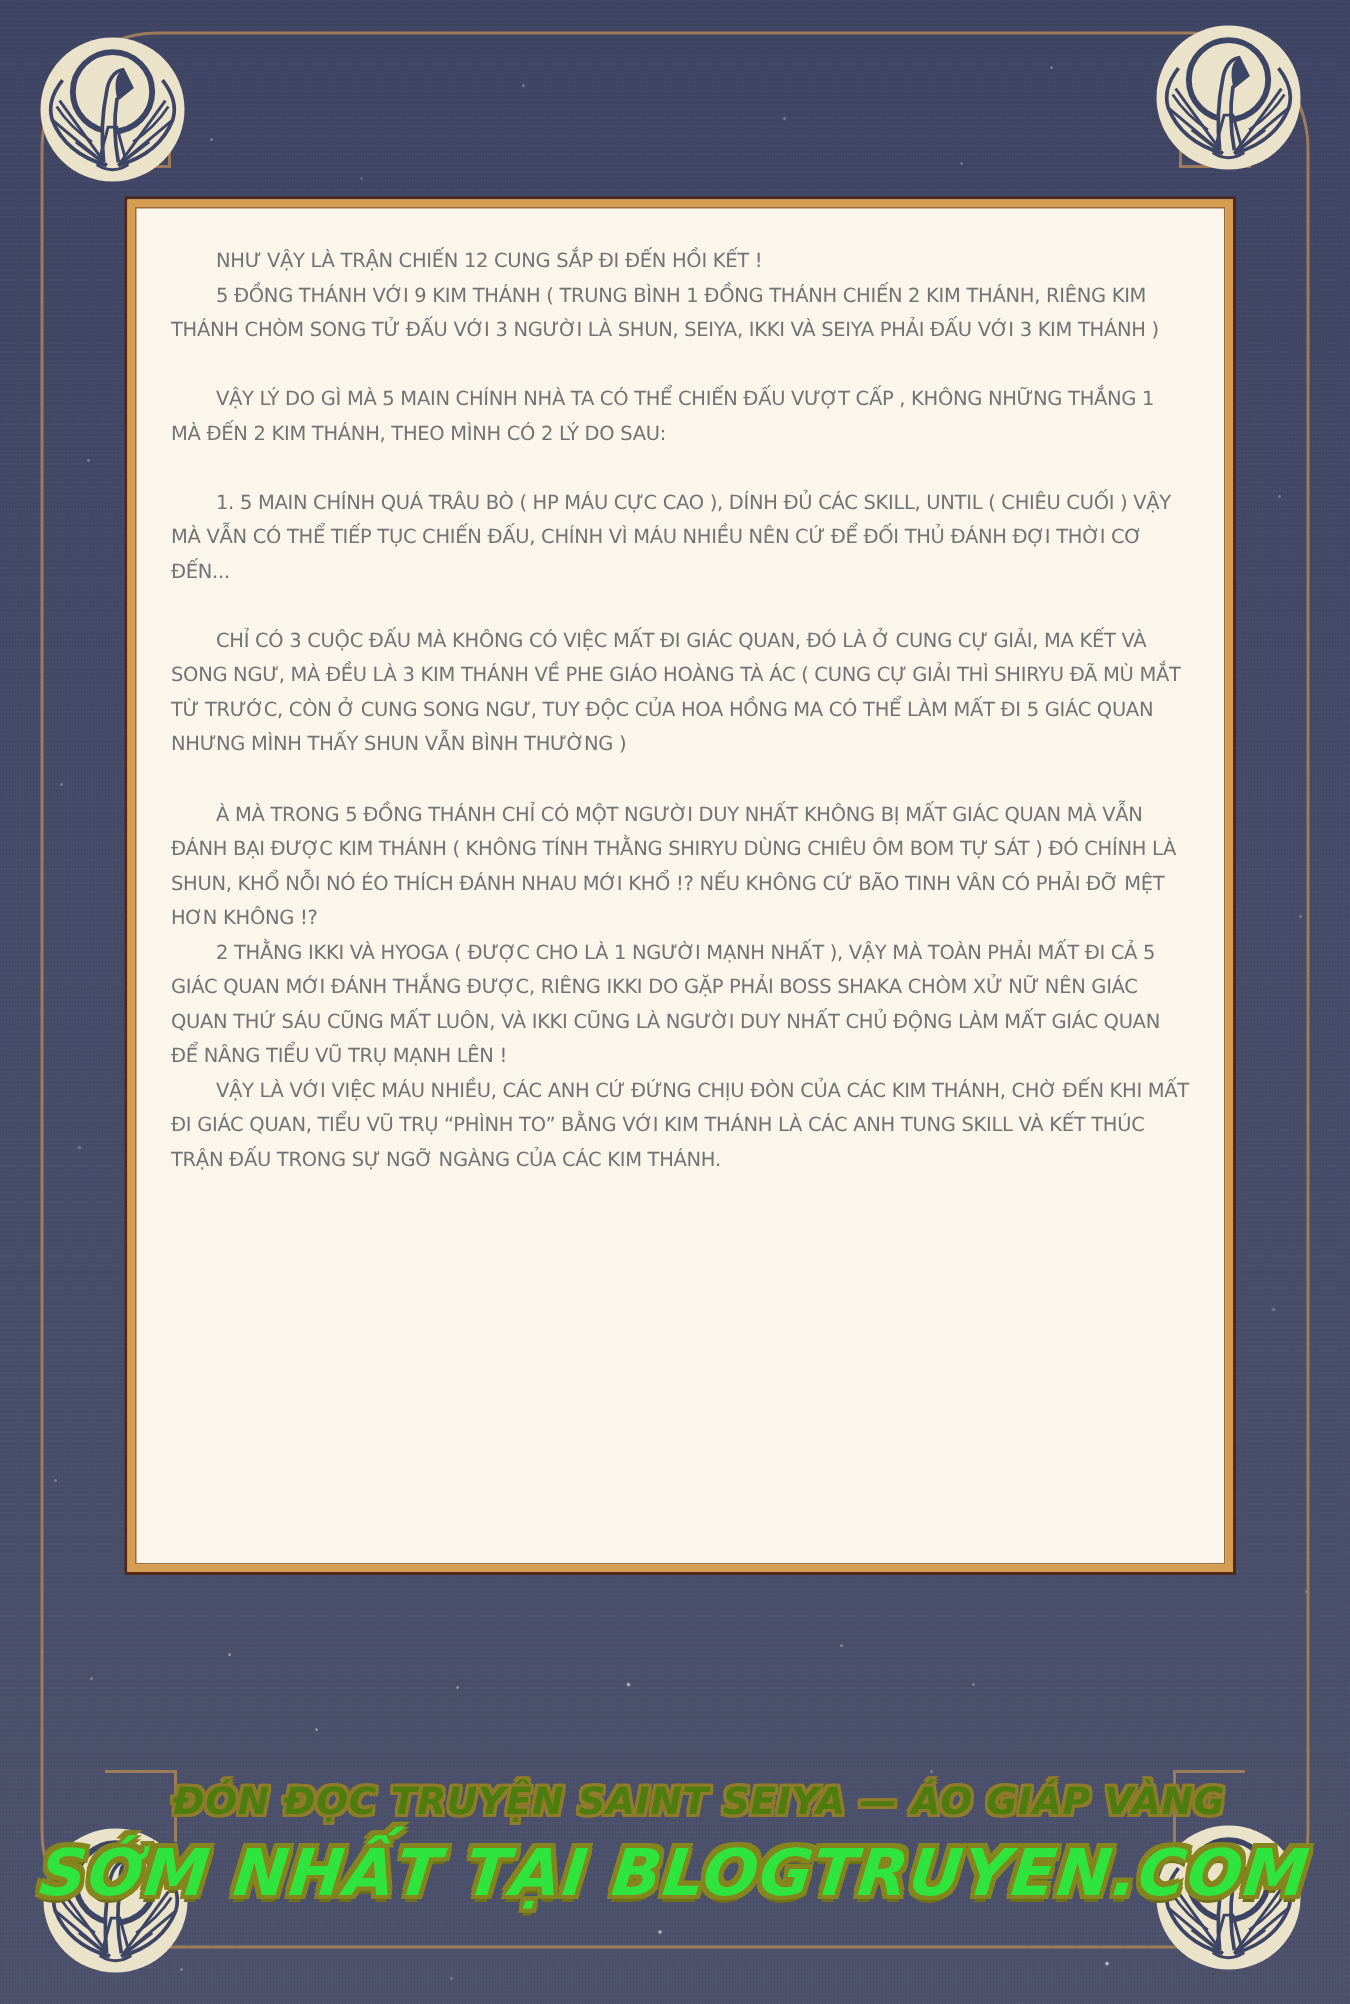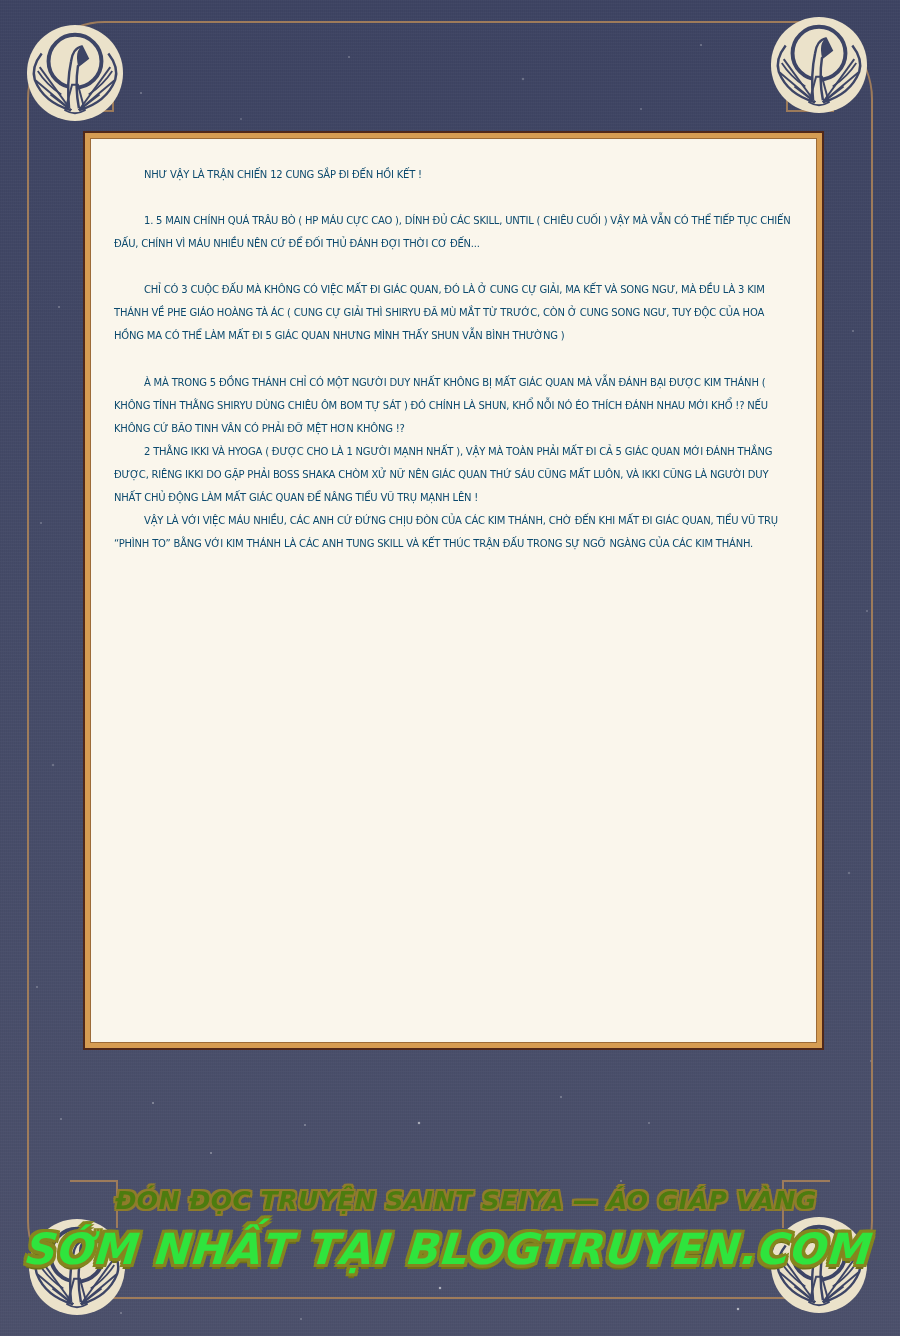--- a/index.html
+++ b/index.html
@@ -49,22 +49,22 @@
   
   .note-box{
     position:absolute;left:85px;top:133px;width:737px;height:915px;
     box-sizing:border-box;background:#faf6ec;
     border:5px solid #d69c52;
     box-shadow:0 0 0 2px #50281a, inset 0 0 0 1px #9c6b38;
     padding:25px 24px 20px 24px;overflow:hidden;
   }
   .note-box p{
     margin:0;text-indent:30px;
-    font-size:10px;line-height:23px;letter-spacing:-0.2px;
-    color:#0c4a6e;
+    font-size:13px;line-height:23px;letter-spacing:-0.2px;
+    color:#737373;
   }
   .section{margin-bottom:23px;}
   .section:last-child{margin-bottom:0;margin-top:24px;}
   
   .footer-line1{
     position:absolute;left:16px;top:1186px;width:100%;text-align:center;
     font-style:italic;font-weight:700;font-size:25px;letter-spacing:.5px;
     color:#4d7c0f;
     text-shadow:-2px -2px 0 #8f7c2b,2px -2px 0 #8f7c2b,-2px 2px 0 #8f7c2b,2px 2px 0 #8f7c2b,
                 -2px 0 0 #8f7c2b,2px 0 0 #8f7c2b,0 -2px 0 #8f7c2b,0 2px 0 #8f7c2b;
@@ -123,20 +123,24 @@
 <svg class="emblem emblem-bl">
     <use href="#phoenix"></use>
   </svg>
 <svg class="emblem emblem-br">
     <use href="#phoenix"></use>
   </svg>
 
 <div class="note-box">
   <div class="section">
     <p>NHƯ VẬY LÀ TRẬN CHIẾN 12 CUNG SẮP ĐI ĐẾN HỒI KẾT !</p>
+    <p>5 ĐỒNG THÁNH VỚI 9 KIM THÁNH ( TRUNG BÌNH 1 ĐỒNG THÁNH CHIẾN 2 KIM THÁNH, RIÊNG KIM THÁNH CHÒM SONG TỬ ĐẤU VỚI 3 NGƯỜI LÀ SHUN, SEIYA, IKKI  VÀ SEIYA PHẢI ĐẤU VỚI 3 KIM THÁNH )</p>
+  </div>
+  <div class="section">
+    <p>VẬY LÝ DO GÌ MÀ 5 MAIN CHÍNH NHÀ TA CÓ THỂ CHIẾN ĐẤU VƯỢT CẤP , KHÔNG NHỮNG THẮNG 1 MÀ ĐẾN 2 KIM THÁNH, THEO MÌNH CÓ 2 LÝ DO SAU:</p>
   </div>
   <div class="section">
     <p>1. 5 MAIN CHÍNH QUÁ TRÂU BÒ ( HP MÁU CỰC CAO ), DÍNH ĐỦ CÁC SKILL, UNTIL ( CHIÊU CUỐI ) VẬY MÀ VẪN CÓ THỂ TIẾP TỤC CHIẾN ĐẤU, CHÍNH VÌ MÁU NHIỀU NÊN CỨ ĐỂ ĐỐI THỦ ĐÁNH ĐỢI THỜI CƠ ĐẾN...</p>
   </div>
   <div class="section">
     <p>CHỈ CÓ 3 CUỘC ĐẤU MÀ KHÔNG CÓ VIỆC MẤT ĐI GIÁC QUAN, ĐÓ LÀ Ở CUNG CỰ GIẢI, MA KẾT VÀ SONG NGƯ, MÀ ĐỀU LÀ 3 KIM THÁNH VỀ PHE GIÁO HOÀNG TÀ ÁC ( CUNG CỰ GIẢI THÌ SHIRYU ĐÃ MÙ MẮT TỪ TRƯỚC, CÒN Ở CUNG SONG NGƯ, TUY ĐỘC CỦA HOA HỒNG MA CÓ THỂ LÀM MẤT ĐI 5 GIÁC QUAN NHƯNG MÌNH THẤY SHUN VẪN BÌNH THƯỜNG )</p>
   </div>
   <div class="section">
     <p>À  MÀ TRONG 5 ĐỒNG THÁNH CHỈ CÓ MỘT NGƯỜI DUY NHẤT KHÔNG BỊ MẤT GIÁC QUAN MÀ VẪN ĐÁNH BẠI ĐƯỢC KIM THÁNH ( KHÔNG TÍNH THẰNG SHIRYU DÙNG CHIÊU ÔM BOM TỰ SÁT ) ĐÓ CHÍNH LÀ SHUN, KHỔ NỖI NÓ ÉO THÍCH ĐÁNH NHAU MỚI KHỔ !? NẾU KHÔNG CỨ BÃO TINH VÂN CÓ PHẢI ĐỠ MỆT HƠN KHÔNG !?</p>
     <p>2 THẰNG IKKI VÀ HYOGA ( ĐƯỢC CHO LÀ 1 NGƯỜI MẠNH NHẤT ), VẬY MÀ TOÀN PHẢI MẤT ĐI CẢ 5 GIÁC QUAN MỚI ĐÁNH THẮNG ĐƯỢC, RIÊNG IKKI DO GẶP PHẢI BOSS SHAKA CHÒM XỬ NỮ NÊN GIÁC QUAN THỨ SÁU CŨNG MẤT LUÔN, VÀ IKKI CŨNG LÀ NGƯỜI DUY NHẤT CHỦ ĐỘNG LÀM MẤT GIÁC QUAN ĐỂ NÂNG TIỂU VŨ TRỤ MẠNH LÊN !</p>

